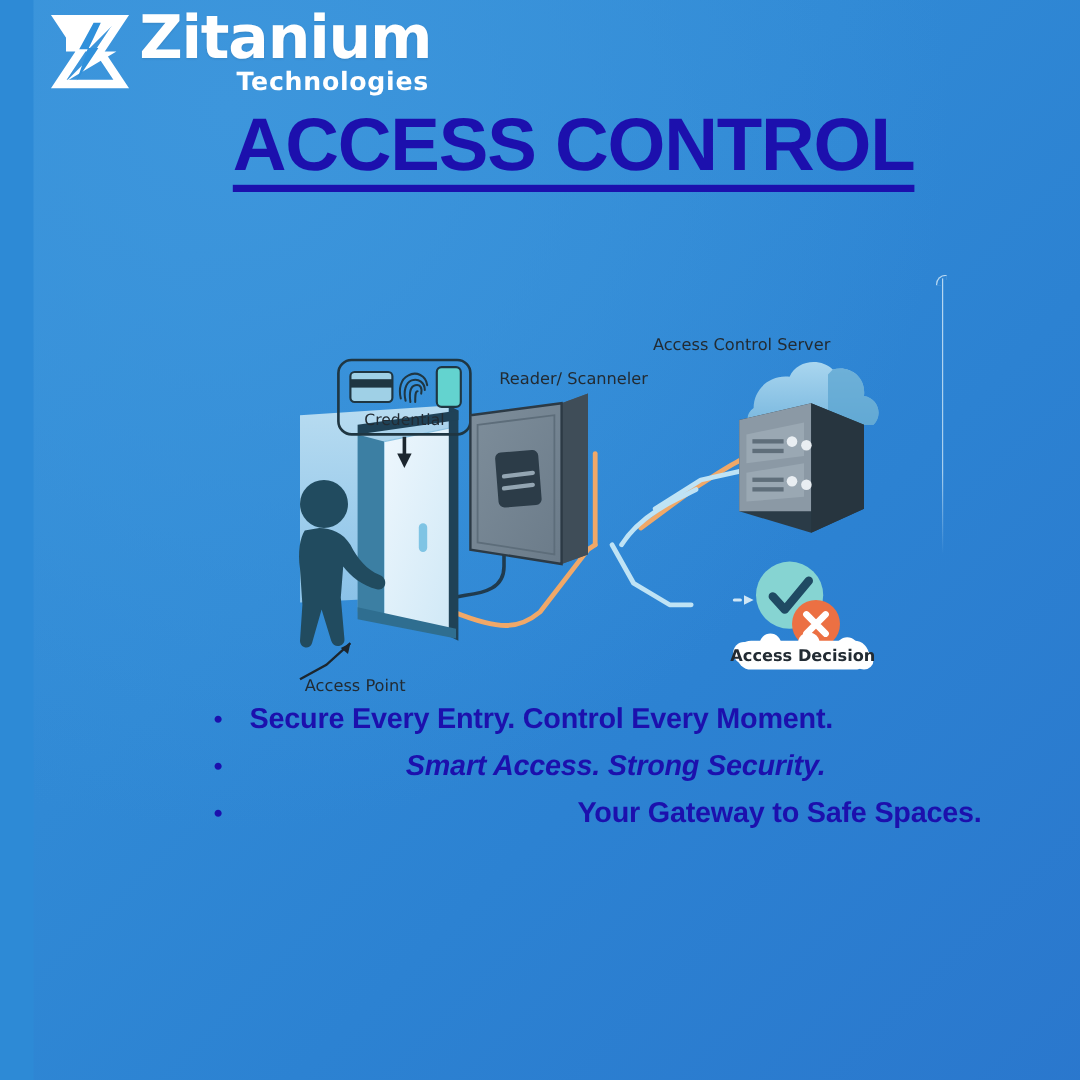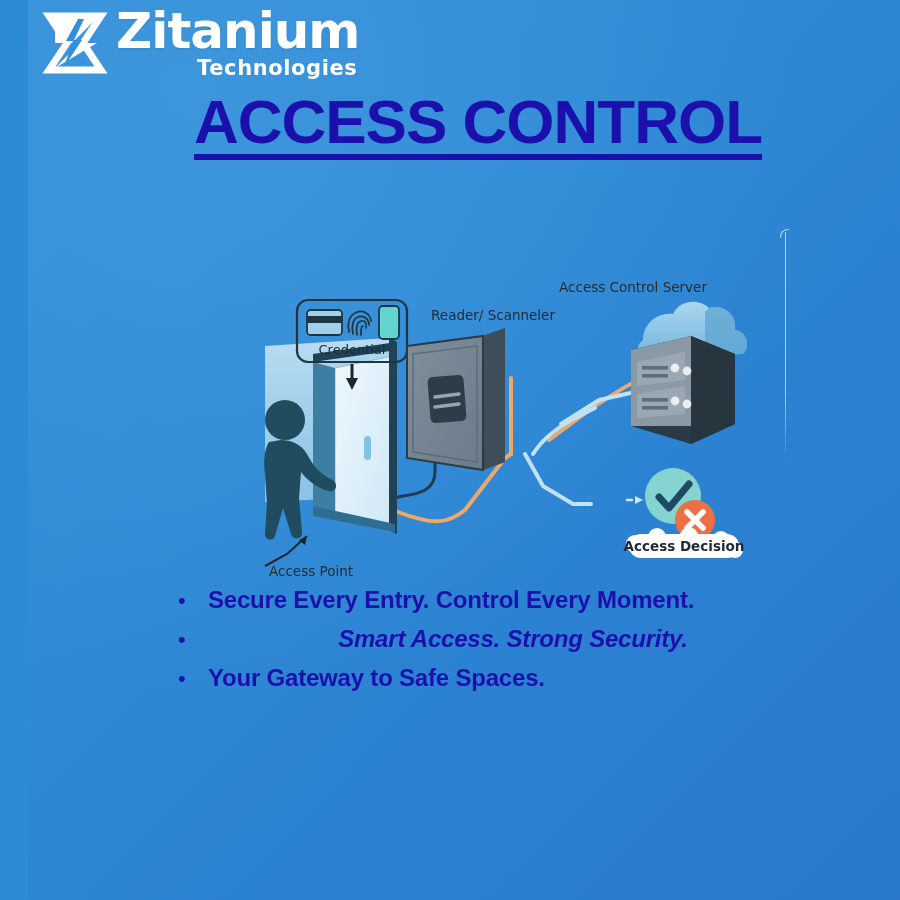--- a/index.html
+++ b/index.html
@@ -52,40 +52,40 @@
     background:linear-gradient(#cfe6f7,#bcdcf3 70%,rgba(188,220,243,0));
     opacity:.85;
   }
   .hairline:after{
     content:"";position:absolute;left:-5px;top:-3px;width:8px;height:8px;
     border-top:1px solid #cfe6f7;border-left:1px solid #cfe6f7;
     border-top-left-radius:8px;
   }
 
   
-  .diagram{position:absolute;left:215px;top:258px;width:520px;height:320px;}
+  .diagram{position:absolute;left:200px;top:258px;width:520px;height:320px;}
   .diagram svg{display:block;width:520px;height:320px;}
   .dg-label{
     font-family:"DejaVu Sans", sans-serif;
     fill:#222b33;
   }
 
   
   .taglines{position:absolute;left:150px;top:586px;width:640px;}
   .tag-row{display:flex;align-items:baseline;margin-bottom:11px;}
   .tag-bullet{
     width:30px;flex:none;color:#1c10ad;font-size:22px;line-height:1;text-align:left;
   }
   .tag-text{
     flex:1;color:#1c10ad;font-size:24px;font-weight:700;
     font-family:"Liberation Sans", sans-serif;letter-spacing:-.2px;
   }
   .tag-row.r1 .tag-text{text-align:left;}
   .tag-row.r2 .tag-text{text-align:center;font-style:italic;}
-  .tag-row.r3 .tag-text{text-align:left;}
+  .tag-row.r3 .tag-text{text-align:right;}
 
   
   .footer{
     position:absolute;left:528px;top:843px;display:flex;align-items:center;gap:2px;
   }
   .globe{width:58px;height:58px;flex:none;position:relative;}
   .site{
     color:#1c10ad;font-size:31px;font-weight:400;
     font-family:"Liberation Sans", sans-serif;letter-spacing:-.5px;
   }

